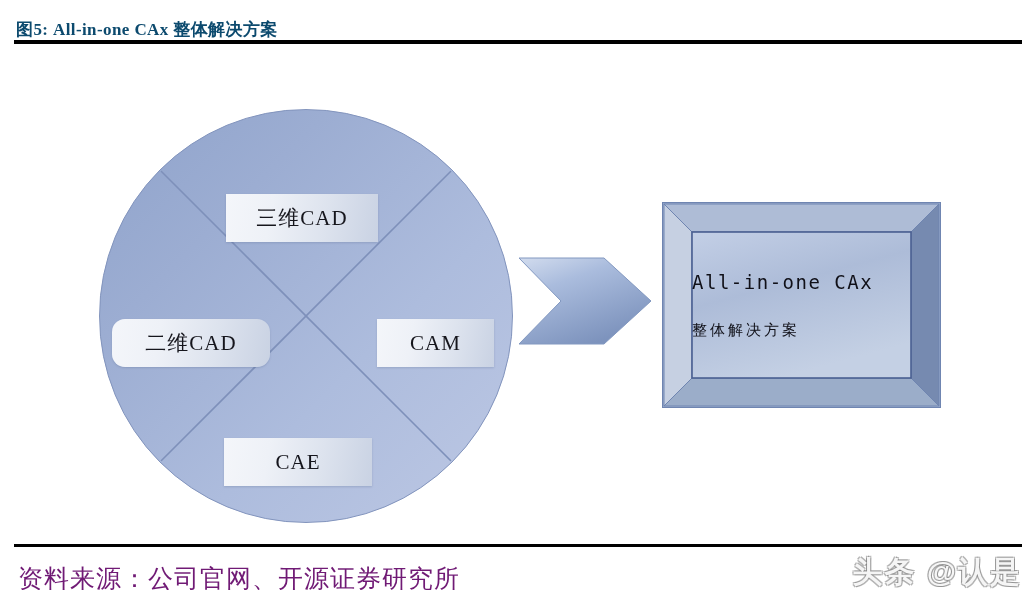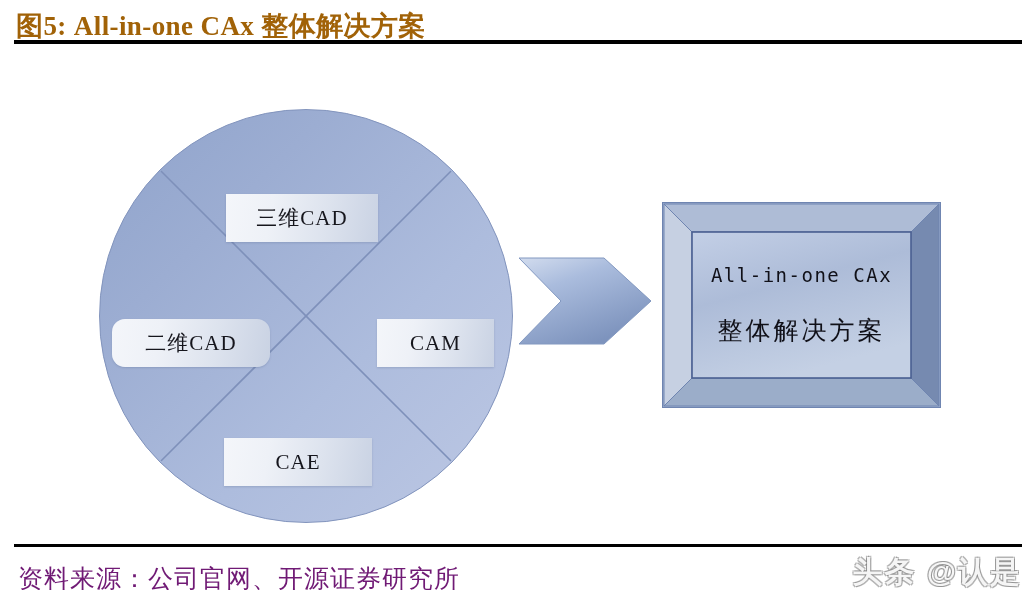--- a/index.html
+++ b/index.html
@@ -19,26 +19,26 @@
   #figure-header {
     position: absolute;
     left: 0;
     top: 0;
     width: 1036px;
     height: 46px;
   }
   #figure-title {
     position: absolute;
     left: 16px;
-    top: 8px;
+    top: 18px;
     font-family: "Liberation Serif", "DejaVu Serif", serif;
     font-weight: bold;
-    font-size: 27px;
+    font-size: 17px;
     letter-spacing: 0.4px;
-    color: #a16207;
+    color: #0c4a6e;
     white-space: nowrap;
   }
   #header-rule {
     position: absolute;
     left: 14px;
     top: 40px;
     width: 1008px;
     height: 4px;
     background: #000000;
   }
@@ -116,34 +116,34 @@
     top: 0;
   }
   #result-text-wrap {
     position: absolute;
     left: 30px;
     top: 30px;
     width: 219px;
     height: 146px;
     display: flex;
     flex-direction: column;
-    align-items: center;
+    align-items: flex-start;
     justify-content: center;
     gap: 28px;
   }
   .result-line {
     font-family: "DejaVu Sans Mono", "Liberation Mono", monospace;
     font-size: 19px;
     color: #101018;
     letter-spacing: 1.5px;
     white-space: nowrap;
   }
   #result-line-cn {
     font-family: Liberation Mono, monospace;
-    font-size: 25px;
+    font-size: 15px;
     letter-spacing: 3px;
   }
 
   
   #figure-footer {
     position: absolute;
     left: 0;
     top: 544px;
     width: 1036px;
     height: 46px;

